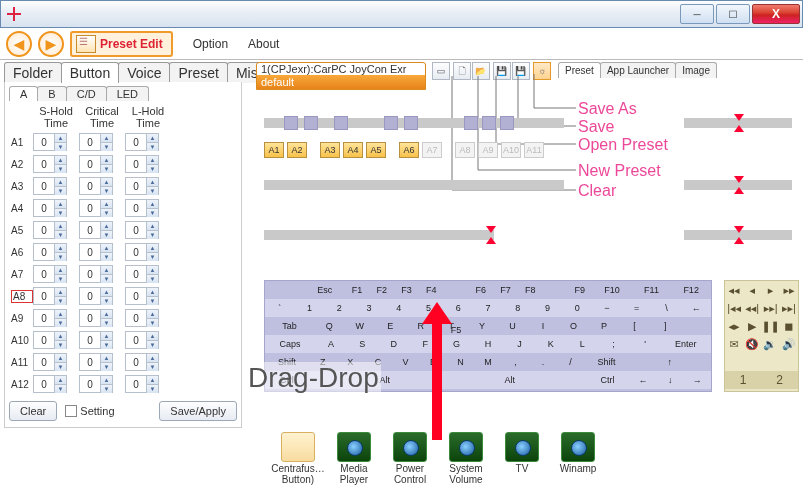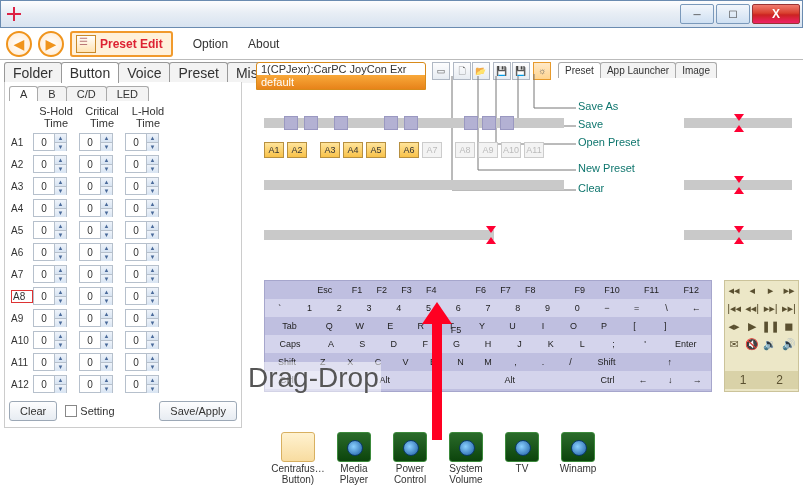--- a/index.html
+++ b/index.html
@@ -48,21 +48,21 @@
 .presettab{border:1px solid #d88a1a;border-radius:3px 3px 0 0;background:#fff;width:170px;height:28px;overflow:hidden;font-size:10px}
 .presettab .pt1{padding:0 4px;line-height:12px}
 .presettab .pt2{background:linear-gradient(#f9a93a,#e7831a);color:#fff;padding:0 4px;line-height:14px}
 .smallbtns{display:flex;margin-left:6px}
 .sbtn{width:18px;height:18px;border:1px solid #b0b8c4;background:linear-gradient(#fdfdfe,#e7ecf2);margin-right:1px;position:relative;font-size:9px;line-height:16px;text-align:center;color:#555}
 .sbtn.gap{margin-right:3px}
 .sbtn.orange{border:1px solid #e79a2c;background:linear-gradient(#ffe9c8,#ffd490)}
 .rtabs{display:flex;margin-left:6px}
 .rtab{border:1px solid #aaa;border-bottom:none;padding:2px 6px;background:#f3f3f3;border-radius:3px 3px 0 0;font-size:10px;margin-right:-1px}
 .rtab.active{background:#fff}
-.annot{position:absolute;font-size:11px;color:#0f766e}
+.annot{position:absolute;font-size:16px;color:#ec4899}
 .greybar{position:absolute;height:10px;background:#c9c9c9}
 .greybar .seg{position:absolute;top:-2px;height:14px;width:14px;background:#b3b1d3;border:1px solid #9a98c1}
 .greybar .mark{position:absolute;top:-4px;width:10px;height:18px}
 .greybar .mark:before,.greybar .mark:after{content:"";position:absolute;left:0;width:0;height:0;border-left:5px solid transparent;border-right:5px solid transparent}
 .greybar .mark:before{top:0;border-top:7px solid #f03}
 .greybar .mark:after{bottom:0;border-bottom:7px solid #f03}
 .abtns{position:absolute;display:flex;gap:3px}
 .abtn{width:20px;height:16px;border:1px solid #b79040;background:linear-gradient(#ffe49a,#f8c24a);font-size:9px;text-align:center;line-height:14px}
 .abtn.dim{border-color:#ccc;background:#f3f3f3;color:#bbb}
 .kb{position:absolute;left:8px;top:218px;width:448px;height:112px;background:#bfbfe0;border:1px solid #a6a6cc}

